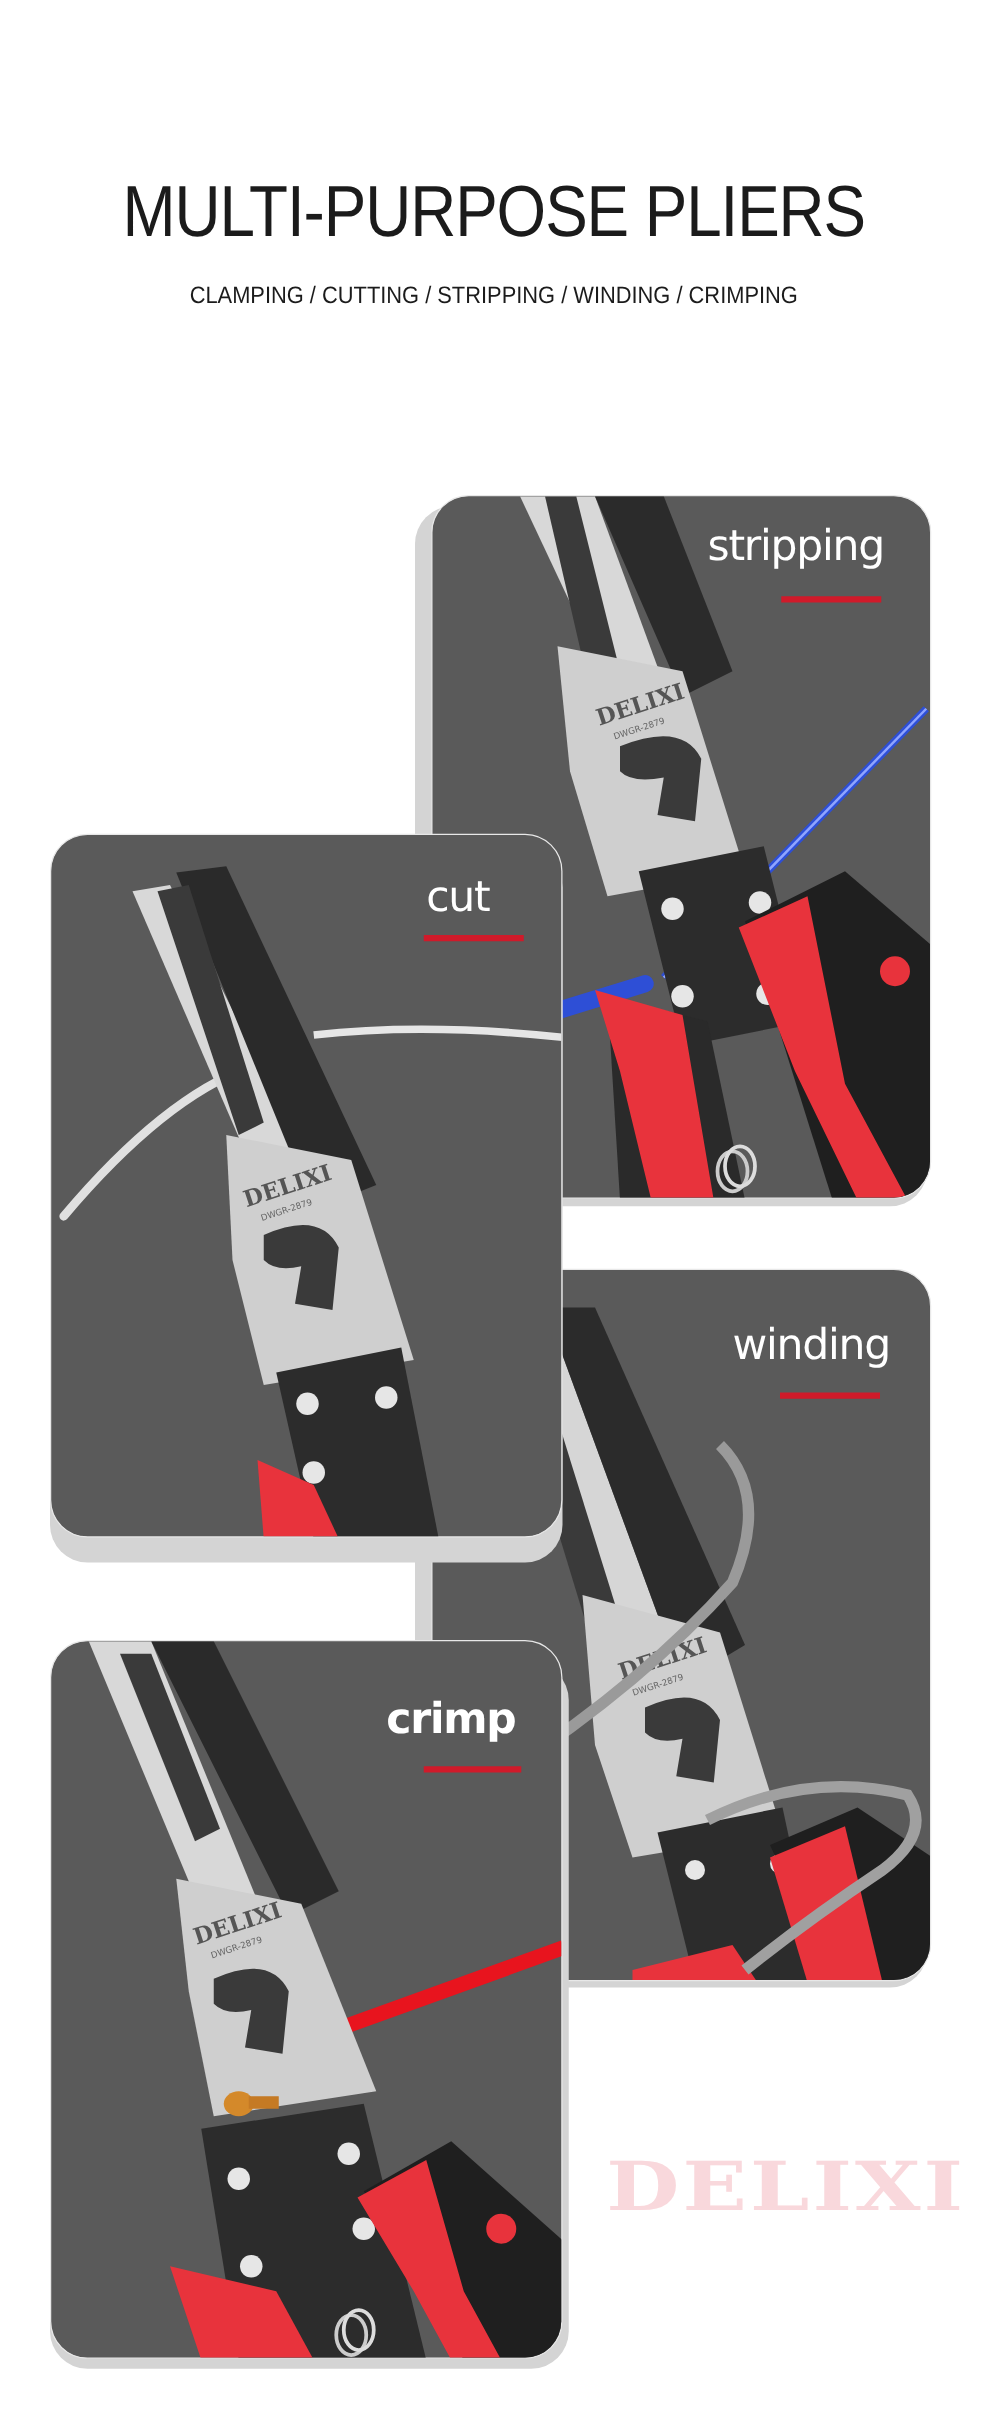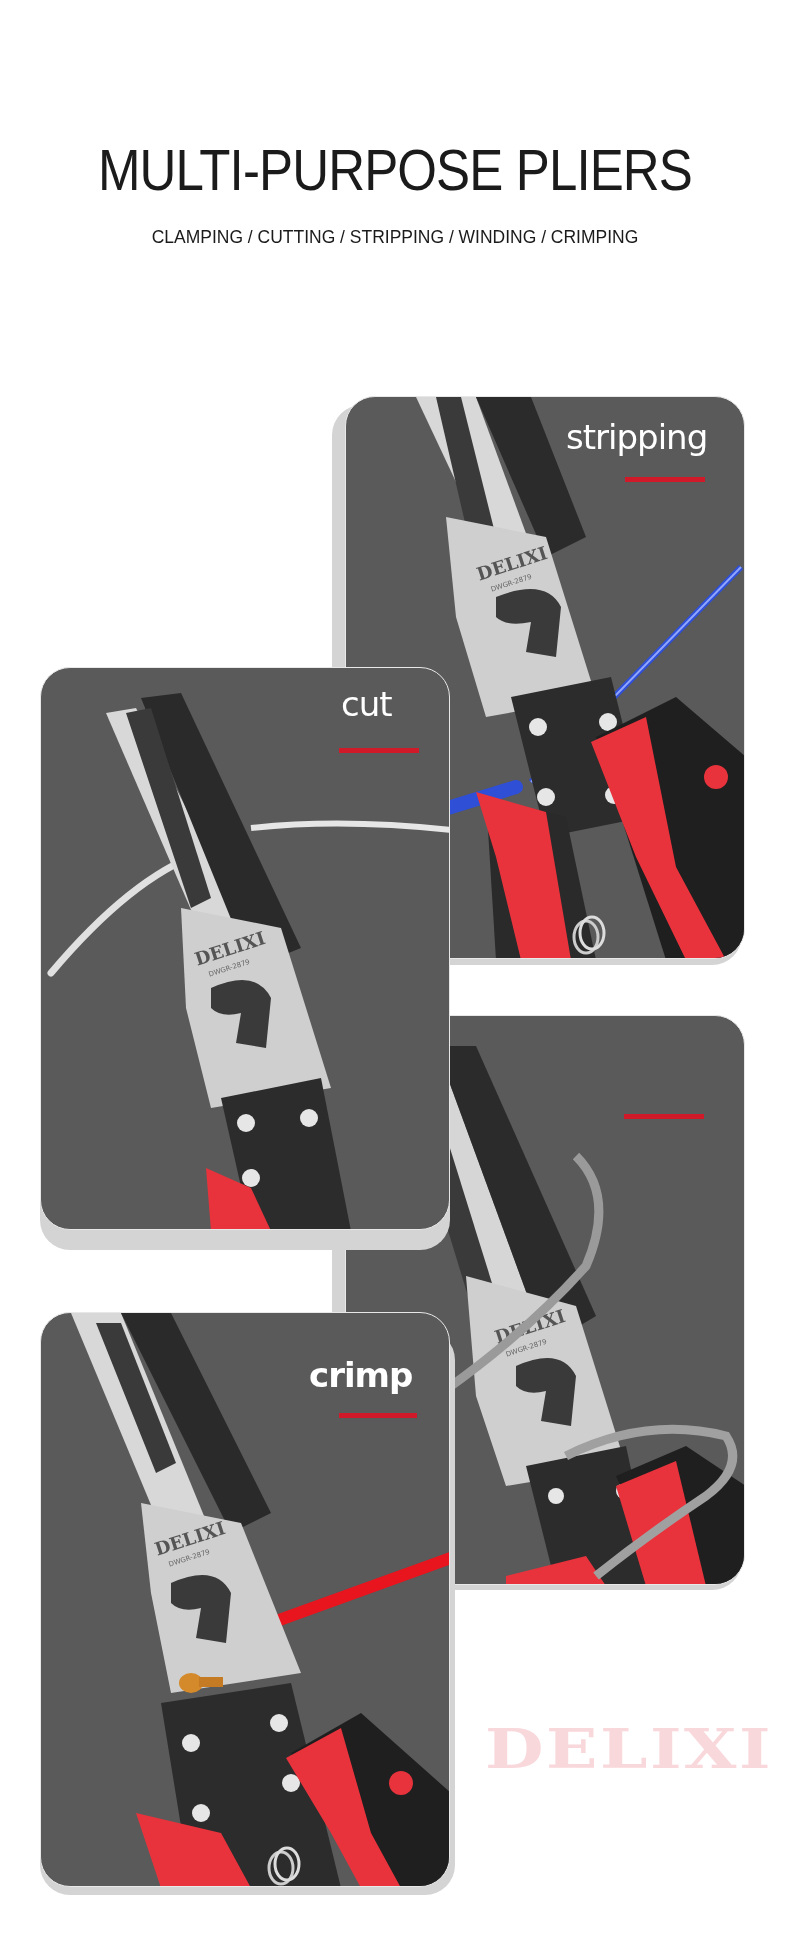--- a/index.html
+++ b/index.html
@@ -73,20 +73,21 @@
       <circle cx="210" cy="480" r="8" fill="#e6e6e6"></circle>
       <circle cx="278" cy="475" r="8" fill="#e6e6e6"></circle>
       <polygon points="270,460 340,430 400,470 400,570 320,570" fill="#1f1f1f"></polygon>
       <polygon points="160,560 240,540 260,570 160,570" fill="#e8333c"></polygon>
       <polygon points="270,470 330,445 360,570 300,570" fill="#e8333c"></polygon>
 
       <path d="M80 60 Q40 30 25 80 Q30 110 60 110" fill="none" stroke="#a5a5a5" stroke-width="9"></path>
       <path d="M230 140 Q270 180 240 250 Q160 340 30 420 Q0 450 40 470" fill="none" stroke="#9a9a9a" stroke-width="9"></path>
       <path d="M220 440 Q300 400 380 420 Q400 450 360 480 Q300 520 250 560" fill="none" stroke="#a0a0a0" stroke-width="9"></path>
     </svg>
+    <div class="label" style="left:240px;top:40px;">winding</div>
     <div class="underline" style="left:278px;top:98px;width:80px;"></div>
   </div>
 </div>
 
 <div class="panel-wrap">
   <div class="shadow" style="left:40px;top:680px;width:410px;height:570px;"></div>
   <div class="panel" style="left:40px;top:667px;width:410px;height:563px;">
     <svg width="410" height="563">
 
       <path d="M10 305 Q90 210 160 185" fill="none" stroke="#e0e0e0" stroke-width="7" stroke-linecap="round"></path>
@@ -99,21 +100,21 @@
       <polygon points="140,240 240,260 290,420 170,440 145,340" fill="#cfcfcf"></polygon>
       <text x="155" y="290" font-family="DejaVu Serif" font-weight="bold" font-size="18" fill="#555" transform="rotate(-18 180 290)">DELIXI</text>
       <text x="168" y="305" font-family="DejaVu Sans" font-size="7" fill="#666" transform="rotate(-18 180 305)">DWGR-2879</text>
       <path d="M170 320 Q215 300 230 330 L225 380 L195 375 L200 345 Q180 350 170 340 Z" fill="#3a3a3a"></path>
       <polygon points="180,430 280,410 310,563 210,563" fill="#2c2c2c"></polygon>
       <circle cx="205" cy="455" r="9" fill="#e6e6e6"></circle>
       <circle cx="268" cy="450" r="9" fill="#e6e6e6"></circle>
       <circle cx="210" cy="510" r="9" fill="#e6e6e6"></circle>
       <polygon points="165,500 210,520 230,563 170,563" fill="#e8333c"></polygon>
     </svg>
-    <div class="label" style="left:300px;top:16px;">cut</div>
+    <div class="label" style="left:300px;top:30px;">cut</div>
     <div class="underline" style="left:298px;top:80px;width:80px;"></div>
   </div>
 </div>
 
 <div class="panel-wrap">
   <div class="shadow" style="left:40px;top:1330px;width:415px;height:565px;"></div>
   <div class="panel" style="left:40px;top:1312px;width:410px;height:575px;">
     <svg width="410" height="575">
       <path d="M230 310 L410 245" stroke="#e8141e" stroke-width="12" fill="none"></path>
       <polygon points="30,0 80,0 170,220 130,240" fill="#d8d8d8"></polygon>

